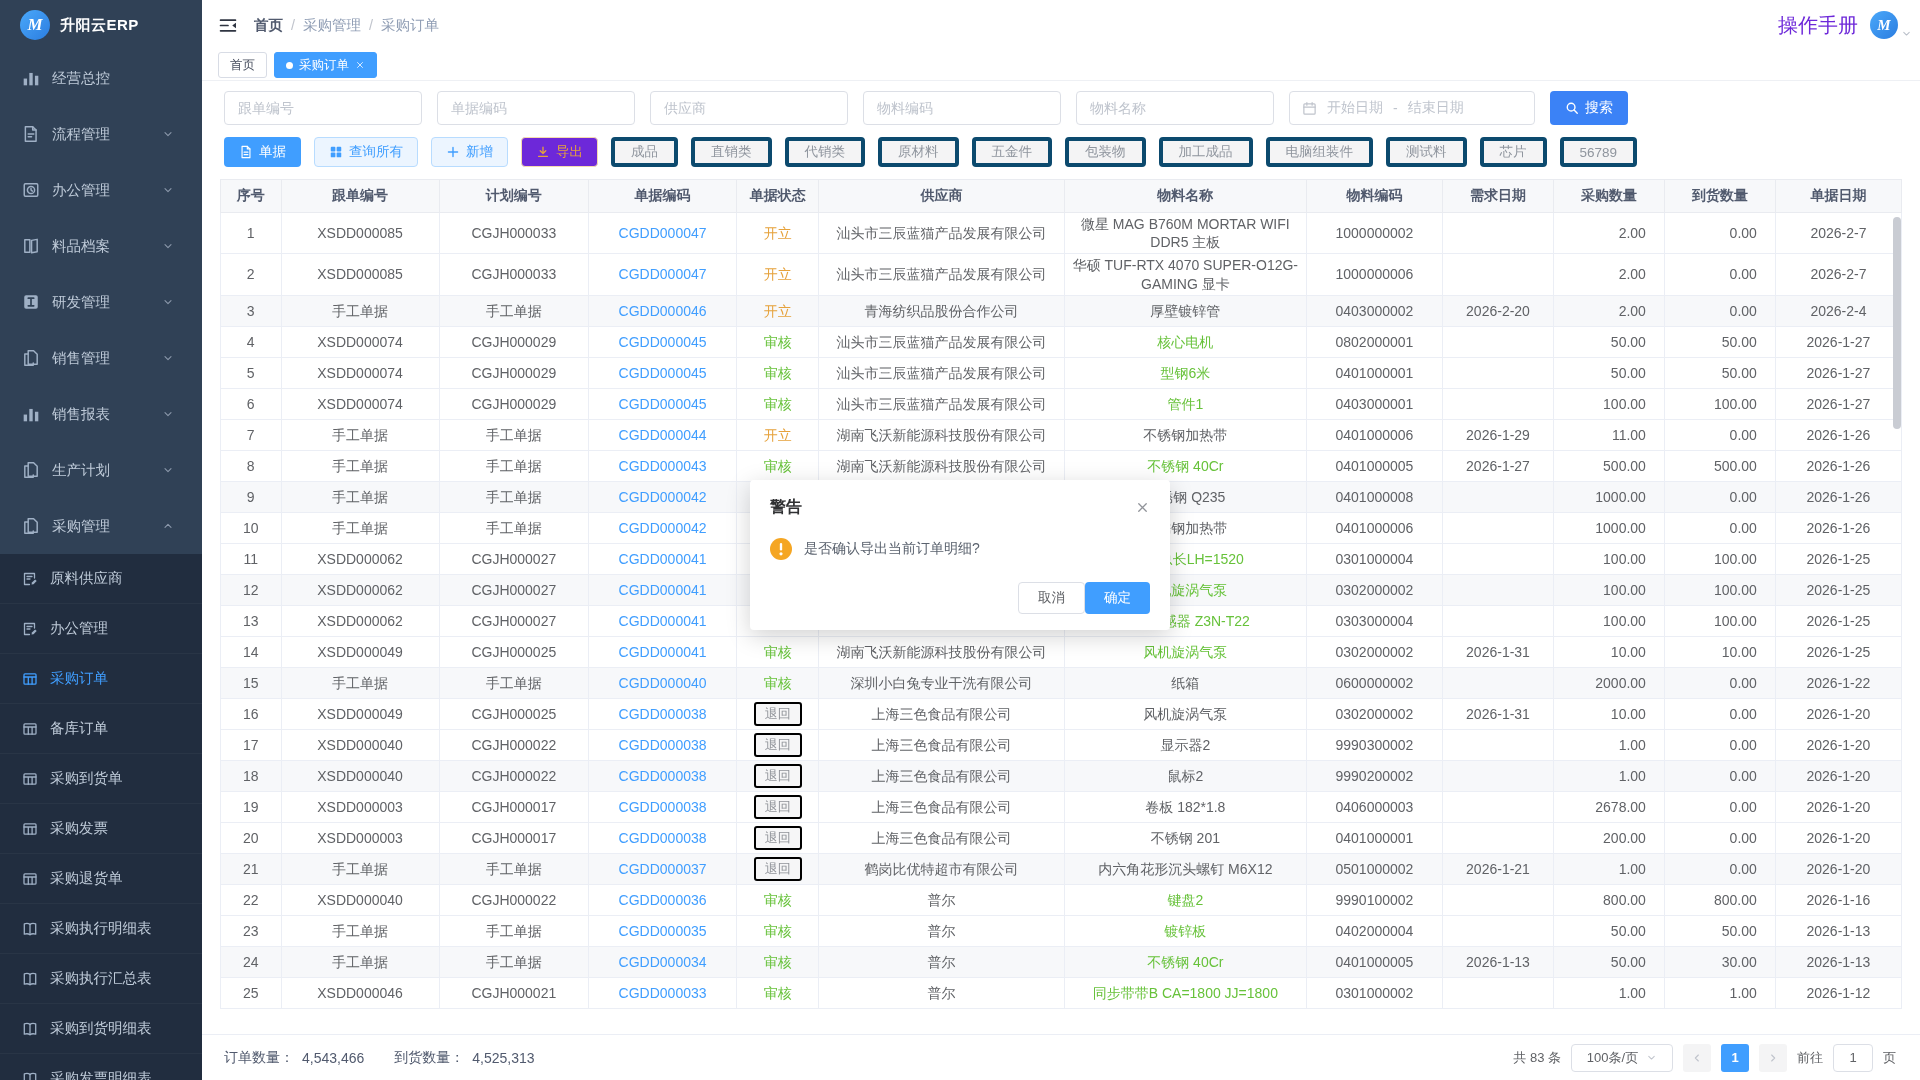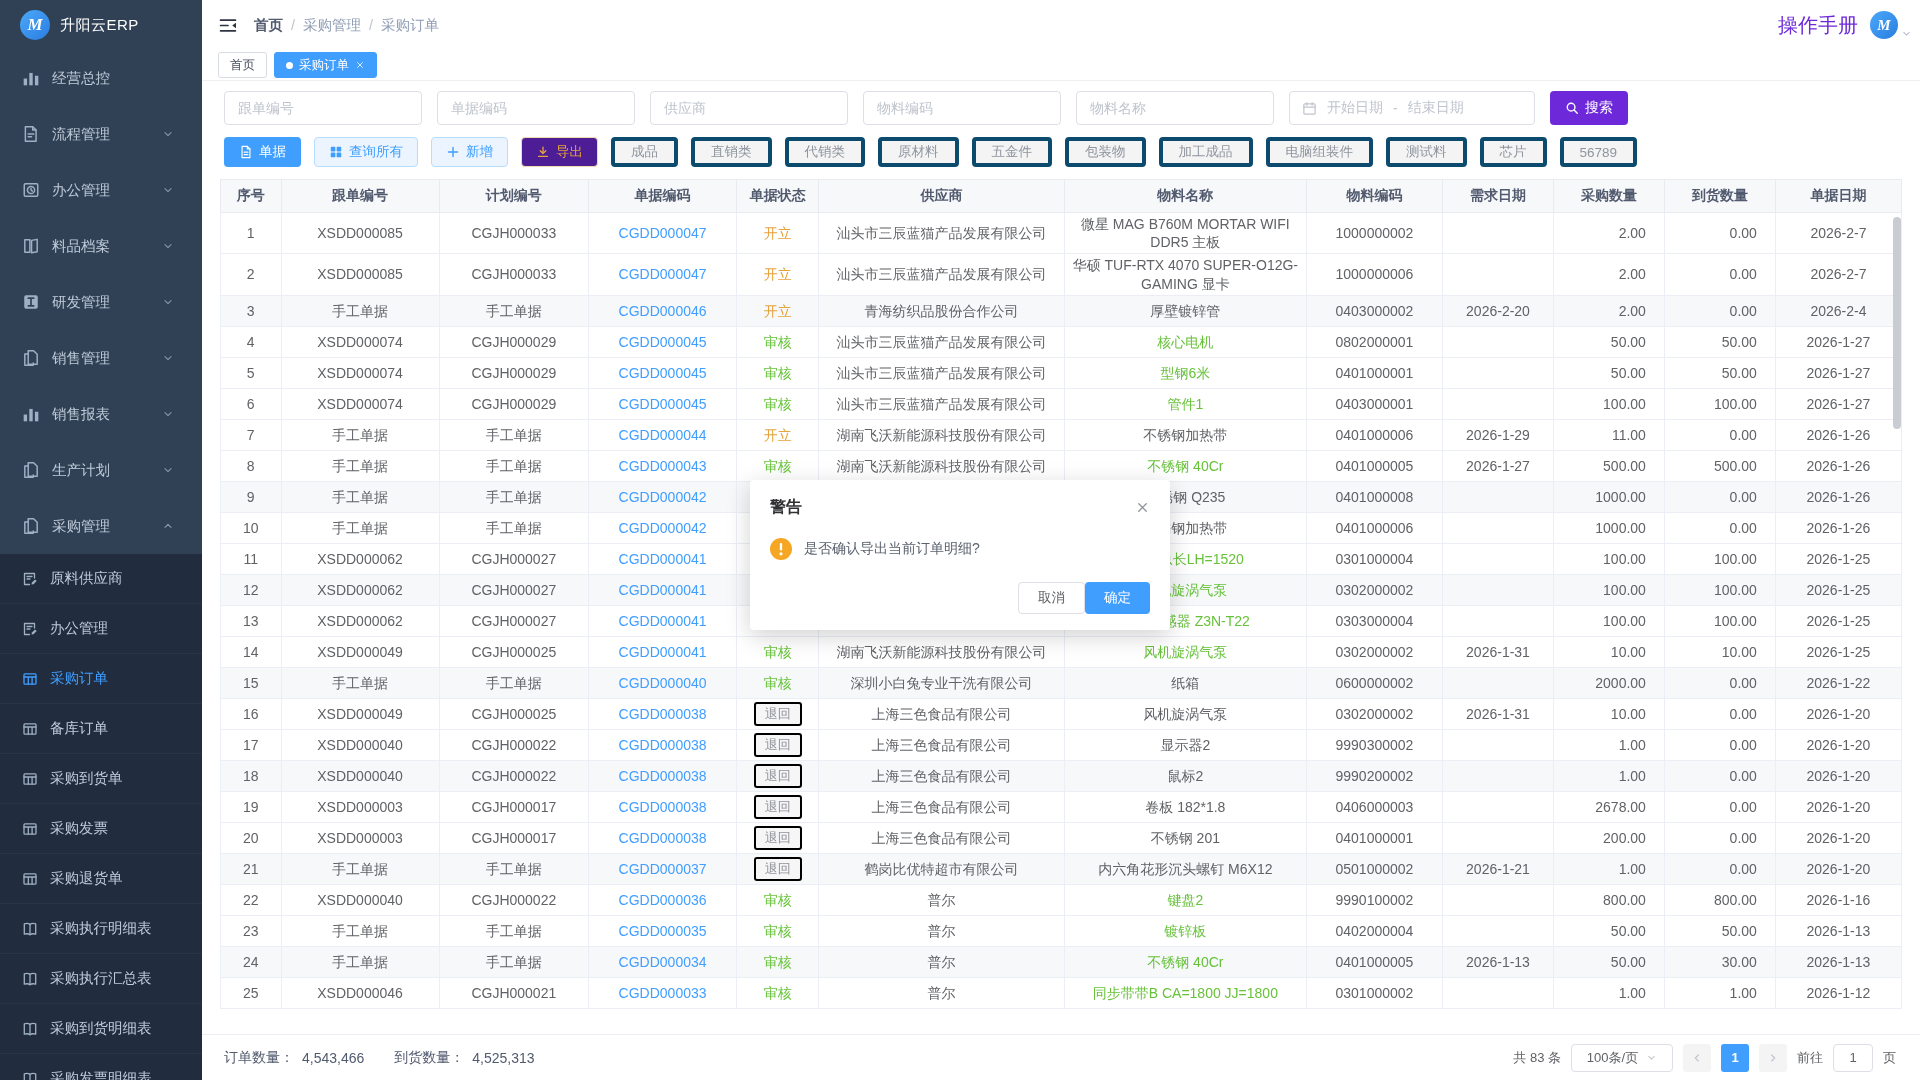--- a/index.html
+++ b/index.html
@@ -7,21 +7,21 @@
     font-family:"Liberation Sans","DejaVu Sans",sans-serif; background:#fff; }
   body { display:flex; }
   .icon svg { display:block; width:100%; height:100%; }
   .icon { display:inline-flex; flex:none; }
 
   
   .sidebar { width:202px; flex:none; background:#304156; color:#bfcbd9; display:flex; flex-direction:column; overflow:hidden; }
   .logo-row { height:50px; flex:none; display:flex; align-items:center; padding-left:20px; gap:10px; }
   .logo-badge { width:30px; height:30px; border-radius:50%; background:linear-gradient(135deg,#4aa8fa,#2b7de0);
     color:#fff; display:flex; align-items:center; justify-content:center; font-style:italic; font-weight:bold; font-size:17px; font-family:"Liberation Serif",serif; }
-  .logo-title { color:#fff; font-size:15px; font-weight:normal; letter-spacing:.5px; }
+  .logo-title { color:#fff; font-size:15px; font-weight:bold; letter-spacing:.5px; }
   .menu-item { height:56px; flex:none; display:flex; align-items:center; padding:0 16px 0 22px; font-size:14.5px; cursor:pointer; }
   .menu-item .icon { width:18px; height:18px; margin-right:12px; color:#9fb0c5; }
   .menu-item .arrow { width:12px; height:12px; margin-left:auto; color:#8b98ab; }
   .submenu { background:#212d3f; }
   .submenu .menu-item { height:50px; border-bottom:1px solid rgba(255,255,255,.04); }
   .submenu .menu-item .icon { width:16px; height:16px; }
   .menu-item.active { color:#409eff; }
   .menu-item.active .icon { color:#409eff; }
 
   
@@ -44,31 +44,31 @@
     display:flex; align-items:center; gap:6px; border-radius:3px; cursor:pointer; }
   .tab.active { background:#409eff; border-color:#409eff; color:#fff; }
   .tab .dot { width:7px; height:7px; border-radius:50%; background:#fff; }
   .tab .tab-close { width:10px; height:10px; color:#eaf4ff; }
 
   .filterbar { display:flex; align-items:center; gap:15px; padding:10px 22px 10px; flex:none; }
   .f-input { width:198px; height:34px; border:1px solid #dcdfe6; border-radius:4px; padding:0 13px; font-size:14px; color:#606266; outline:none; font-family:inherit; }
   .f-input::placeholder { color:#bfc4cd; }
   .f-date { width:246px; height:34px; border:1px solid #dcdfe6; border-radius:4px; display:flex; align-items:center; gap:10px; padding:0 12px; color:#bfc4cd; font-size:14px; cursor:pointer; }
   .f-date .icon { width:15px; height:15px; color:#c0c4cc; }
-  .btn-search { height:34px; padding:0 15px; border:none; border-radius:4px; background:#6d28d9; color:#fff; font-size:14px;
+  .btn-search { height:34px; padding:0 15px; border:none; border-radius:4px; background:#3b82f6; color:#fff; font-size:14px;
     display:flex; align-items:center; gap:6px; cursor:pointer; font-family:inherit; }
   .btn-search .icon { width:14px; height:14px; }
 
   .actionbar { display:flex; align-items:center; gap:13px; padding:2px 22px 12px; flex:none; }
   .btn { height:30px; padding:0 14px; border-radius:4px; font-size:13.5px; display:flex; align-items:center; gap:6px;
     border:1px solid transparent; cursor:pointer; font-family:inherit; background:#fff; }
   .btn .icon { width:14px; height:14px; }
   .btn-primary { background:#409eff; color:#fff; }
   .btn-soft { background:#ecf5ff; color:#409eff; border-color:#b8dcff; }
-  .btn-warning { background:#4c1d95; color:#e6a23c; border-color:#f5dab1; }
+  .btn-warning { background:#6d28d9; color:#e6a23c; border-color:#f5dab1; }
   .chip { height:30px; padding:0 16px; border-radius:4px; font-size:13.5px; background:#f4f4f5; color:#8f959e; border:4px solid #0c4a6e; cursor:pointer; font-family:inherit; }
 
   
   .table-area { flex:1; margin:0 18px; position:relative; overflow:hidden; }
   table { width:100%; border-collapse:collapse; table-layout:fixed; font-size:14px; color:#606266; }
   th { background:#f7f8fa; color:#515a6e; font-weight:bold; height:33px; border:1px solid #e9ebf0; font-size:14px; padding:2px 4px; }
   td { border:1px solid #ebeef5; height:31px; padding:2px 6px; text-align:center; line-height:1.3; background:#fff; word-break:break-word; }
   tr.shaded td { background:#f7f8fa; }
   td.num { text-align:right; padding-right:18px;margin-top:7px; }
   .link { color:#409eff; cursor:pointer; }

